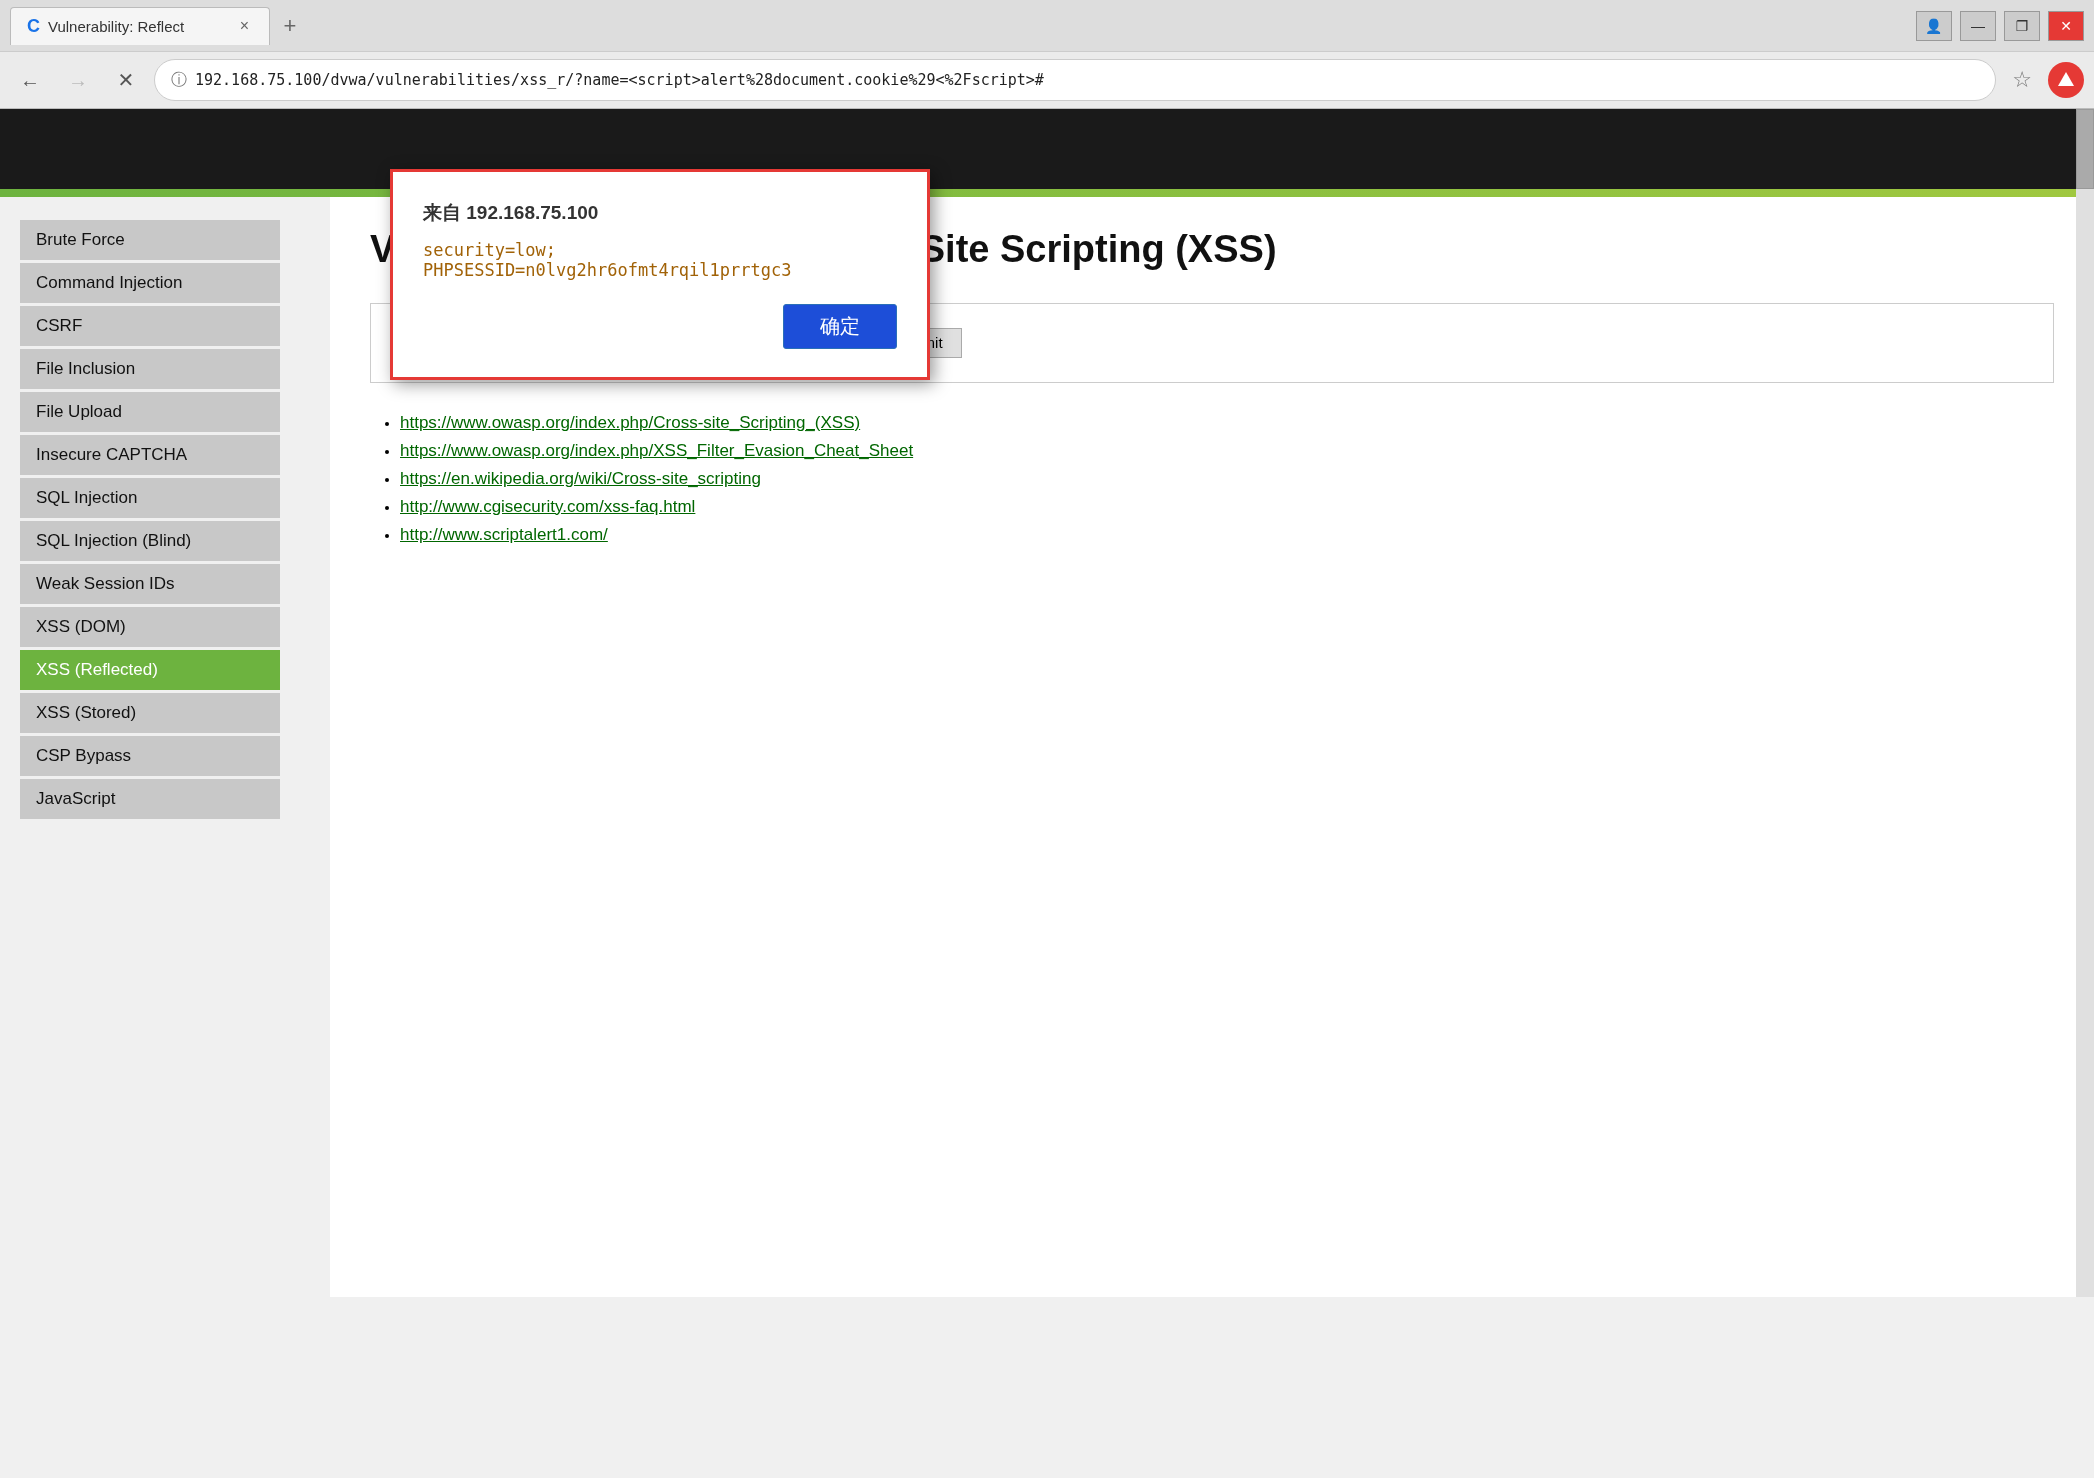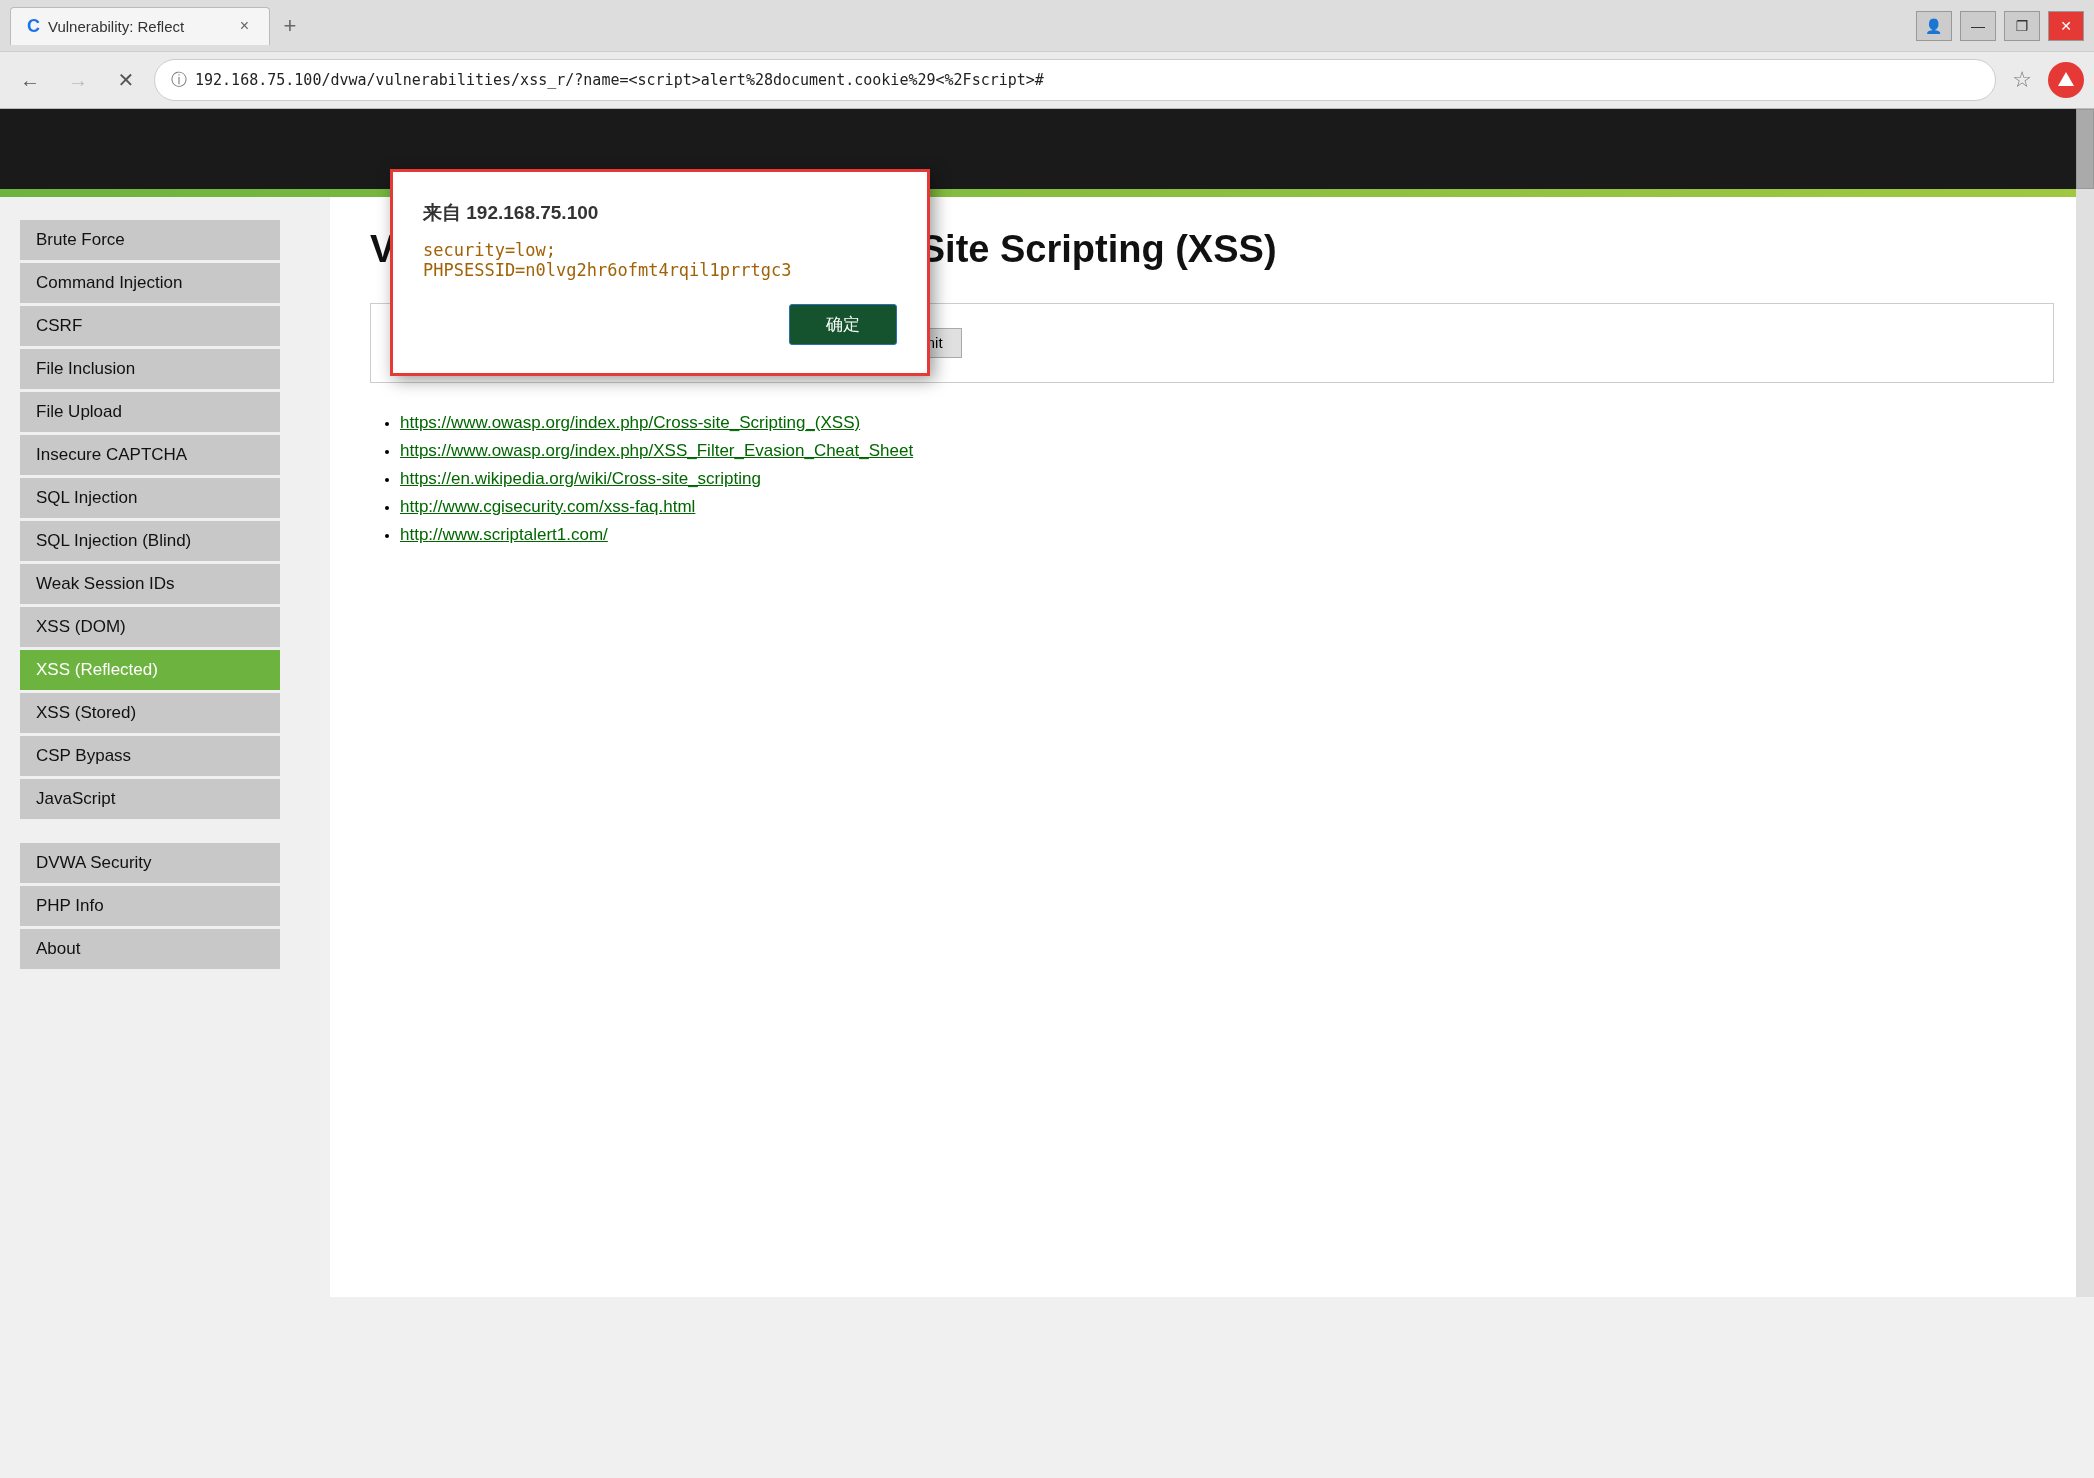--- a/index.html
+++ b/index.html
@@ -357,25 +357,25 @@
       font-family: monospace;
       margin-bottom: 24px;
     }
 
     .modal-btn-row {
       display: flex;
       justify-content: flex-end;
     }
 
     .modal-ok-btn {
-      background: #14532d;
+      background: #1d4ed8;
       color: white;
       border: 1px solid #2a70b9;
       padding: 8px 36px;
-      font-size: 17px;
+      font-size: 20px;
       cursor: pointer;
       border-radius: 3px;
     }
   </style>
 </head>
 <body>
 
 <div class="browser-chrome">
 
   <div class="title-bar">
@@ -427,25 +427,20 @@
         <a class="sidebar-item">Insecure CAPTCHA</a>
         <a class="sidebar-item">SQL Injection</a>
         <a class="sidebar-item">SQL Injection (Blind)</a>
         <a class="sidebar-item">Weak Session IDs</a>
         <a class="sidebar-item">XSS (DOM)</a>
         <a class="sidebar-item active">XSS (Reflected)</a>
         <a class="sidebar-item">XSS (Stored)</a>
         <a class="sidebar-item">CSP Bypass</a>
         <a class="sidebar-item">JavaScript</a>
       </div>
-      <div class="sidebar-section">
-        <a class="sidebar-item">DVWA Security</a>
-        <a class="sidebar-item">PHP Info</a>
-        <a class="sidebar-item">About</a>
-      </div>
     </div>
 
     <div class="main-content">
       <h1 class="page-title">Vulnerability: Reflected Cross Site Scripting (XSS)</h1>
 
       <div class="form-box">
         <div class="form-row">
           <span class="form-label">What's your name?</span>
           <input class="name-input" type="text" value="&lt;script&gt;alert(document.cooki" style="">
           <button class="submit-btn">Submit</button>

